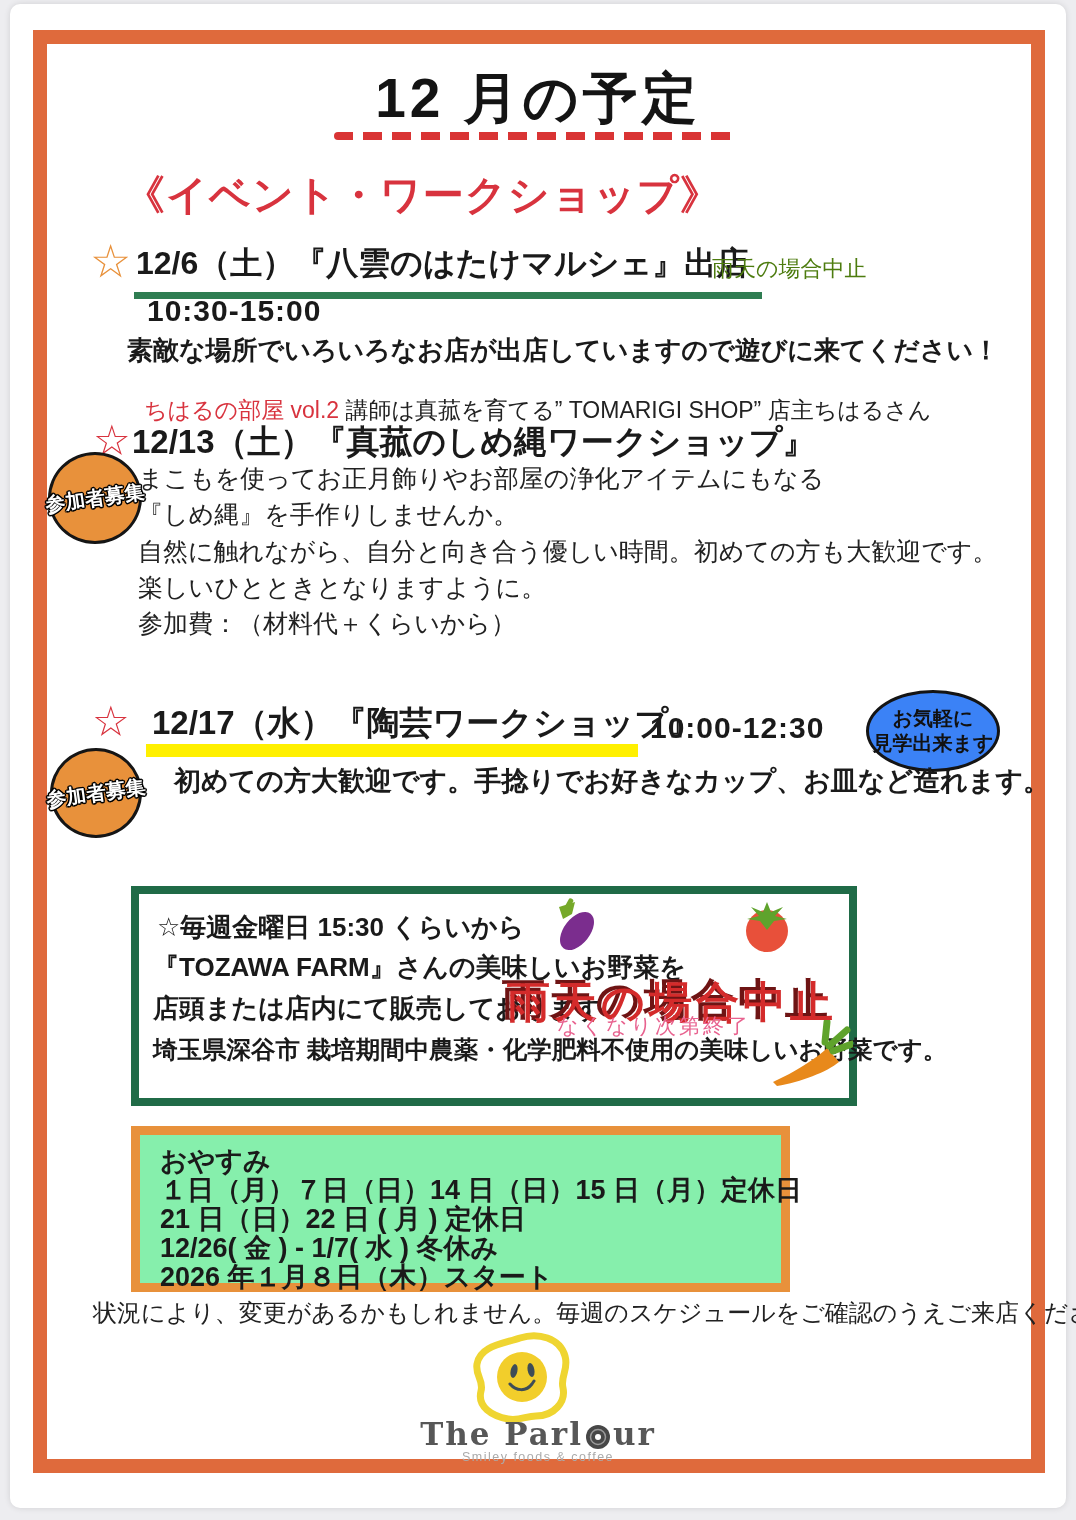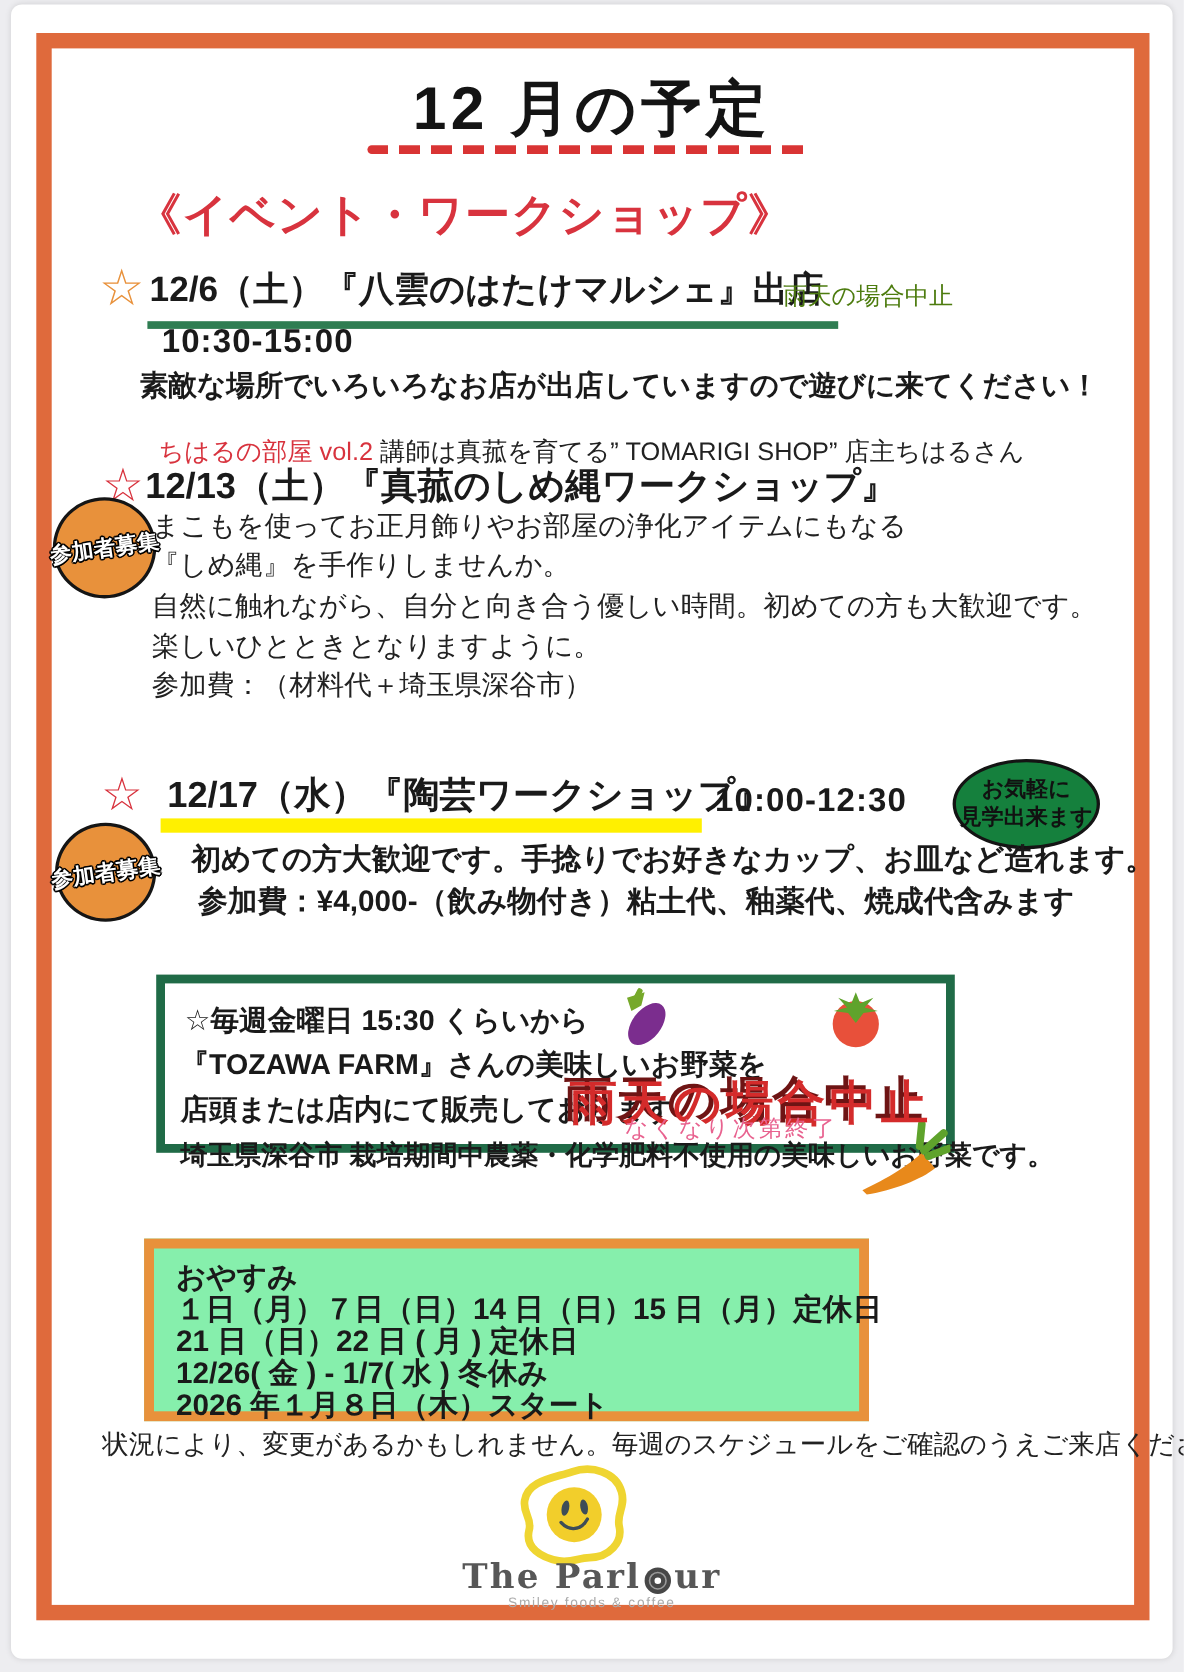--- a/index.html
+++ b/index.html
@@ -26,25 +26,25 @@
   .recruit-badge{border-radius:50%;background:#E8913B;border:3px solid #151515;display:flex;align-items:center;justify-content:center;box-sizing:border-box;}
   .badge-1{left:48px;top:452px;width:94px;height:92px;}
   .badge-2{left:50px;top:748px;width:92px;height:90px;}
   .recruit-badge span{display:block;transform:rotate(-8deg);font-size:20px;font-weight:900;color:#fff;white-space:nowrap;
     text-shadow:1.5px 0 0 #000,-1.5px 0 0 #000,0 1.5px 0 #000,0 -1.5px 0 #000,1px 1px 0 #000,-1px -1px 0 #000,1px -1px 0 #000,-1px 1px 0 #000;}
   .e2-lines{left:138px;top:460px;}
   .e2-lines div{font-size:25px;font-weight:500;color:#222;line-height:36.3px;white-space:nowrap;}
   .yellow-bar{left:146px;top:744px;width:492px;height:13px;background:#FFF000;}
   .e3-title{left:152px;top:701px;font-size:33px;font-weight:800;color:#1a1a1a;}
   .e3-time{left:650px;top:711px;font-size:30px;font-weight:800;color:#1a1a1a;letter-spacing:1px;}
-  .tour-ellipse{left:866px;top:690px;width:134px;height:82px;border-radius:50%;background:#15803d;border:3px solid #141414;box-sizing:border-box;display:flex;flex-direction:column;align-items:center;justify-content:center;}
+  .tour-ellipse{left:866px;top:690px;width:134px;height:82px;border-radius:50%;background:#3b82f6;border:3px solid #141414;box-sizing:border-box;display:flex;flex-direction:column;align-items:center;justify-content:center;}
   .tour-ellipse div{font-size:20px;font-weight:800;color:#111;line-height:25px;white-space:nowrap;}
   .e3-line1{left:174px;top:763px;font-size:27px;font-weight:800;color:#1a1a1a;}
   .e3-line2{left:180px;top:801px;font-size:27px;font-weight:800;color:#1a1a1a;}
-  .farm-box{left:142px;top:886px;width:726px;height:162px;border:8px solid #206B47;box-sizing:border-box;background:#fff;}
+  .farm-box{left:131px;top:886px;width:726px;height:220px;border:8px solid #206B47;box-sizing:border-box;background:#fff;}
   .farm-box .fl{position:absolute;white-space:nowrap;font-weight:800;color:#1a1a1a;}
   .farm-l1{left:18px;top:16px;font-size:26px;}
   .farm-l2{left:14px;top:56px;font-size:26px;}
   .farm-l3{left:14px;top:97px;font-size:26px;}
   .farm-l4{left:14px;top:139px;font-size:24.5px;}
   .farm-limited{left:368px;top:80px;font-size:43px;font-weight:900;color:#D42B2B;letter-spacing:4px;text-shadow:-5px -3px 0 #6E1414;z-index:3;}
   .farm-limited-sub{left:418px;top:118px;font-size:21px;font-weight:500;color:#E8628F;letter-spacing:3px;z-index:3;}
   .veg{position:absolute;}
   .veg-eggplant{left:398px;top:4px;}
   .veg-tomato{left:598px;top:6px;}
@@ -83,36 +83,35 @@
   <div class="abs star star-red-1">☆</div>
   <div class="abs e2-title">12/13（土）『真菰のしめ縄ワークショップ』</div>
   <div class="abs recruit-badge badge-1">
     <span>参加者募集</span>
   </div>
   <div class="abs e2-lines">
     <div>まこもを使ってお正月飾りやお部屋の浄化アイテムにもなる</div>
     <div>『しめ縄』を手作りしませんか。</div>
     <div>自然に触れながら、自分と向き合う優しい時間。初めての方も大歓迎です。</div>
     <div>楽しいひとときとなりますように。</div>
-    <div>参加費：（材料代＋埼玉県深谷市）</div>
+    <div>参加費：（材料代＋くらいから）</div>
   </div>
 
   <div class="abs yellow-bar"></div>
   <div class="abs star star-red-2">☆</div>
   <div class="abs e3-title">12/17（水）『陶芸ワークショップ』</div>
   <div class="abs e3-time">10:00-12:30</div>
   <div class="abs tour-ellipse">
     <div>お気軽に</div>
     <div>見学出来ます</div>
   </div>
   <div class="abs recruit-badge badge-2">
     <span>参加者募集</span>
   </div>
   <div class="abs e3-line1">初めての方大歓迎です。手捻りでお好きなカップ、お皿など造れます。</div>
-  <div class="abs e3-line2">参加費：¥4,000-（飲み物付き）粘土代、釉薬代、焼成代含みます</div>
 
   <div class="abs farm-box">
     <div class="fl farm-l1">☆毎週金曜日 15:30 くらいから</div>
     <div class="fl farm-l2">『TOZAWA FARM』さんの美味しいお野菜を</div>
     <div class="fl farm-l3">店頭または店内にて販売しております</div>
     <div class="fl farm-l4">埼玉県深谷市 栽培期間中農薬・化学肥料不使用の美味しいお野菜です。</div>
     <div class="abs farm-limited">雨天の場合中止</div>
     <div class="abs farm-limited-sub">なくなり次第終了</div>
     <svg class="veg veg-eggplant" width="75" height="58" viewBox="0 0 75 58">
       <ellipse cx="40" cy="33" rx="13" ry="22" fill="#7B2D8E" transform="rotate(38 40 33)"></ellipse>

